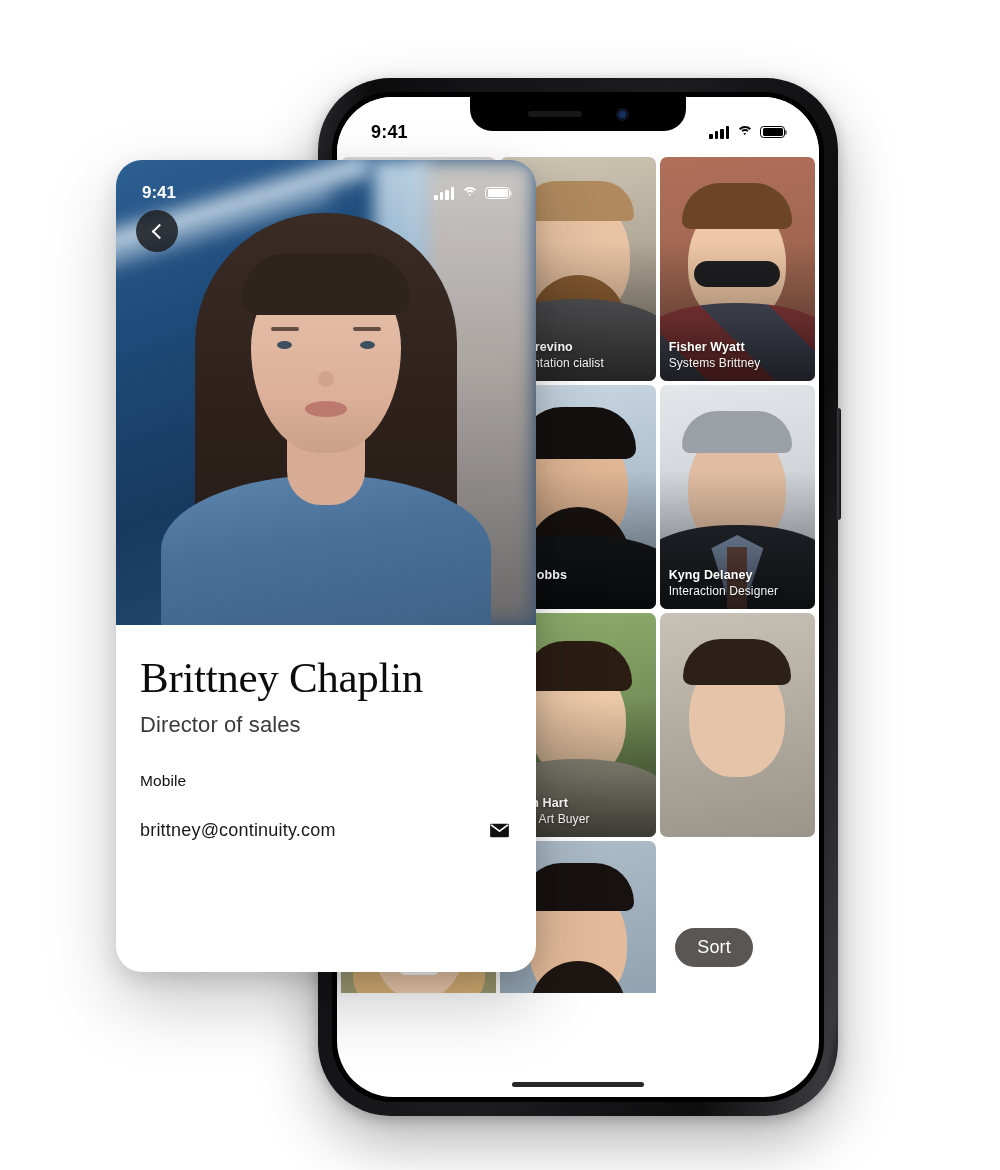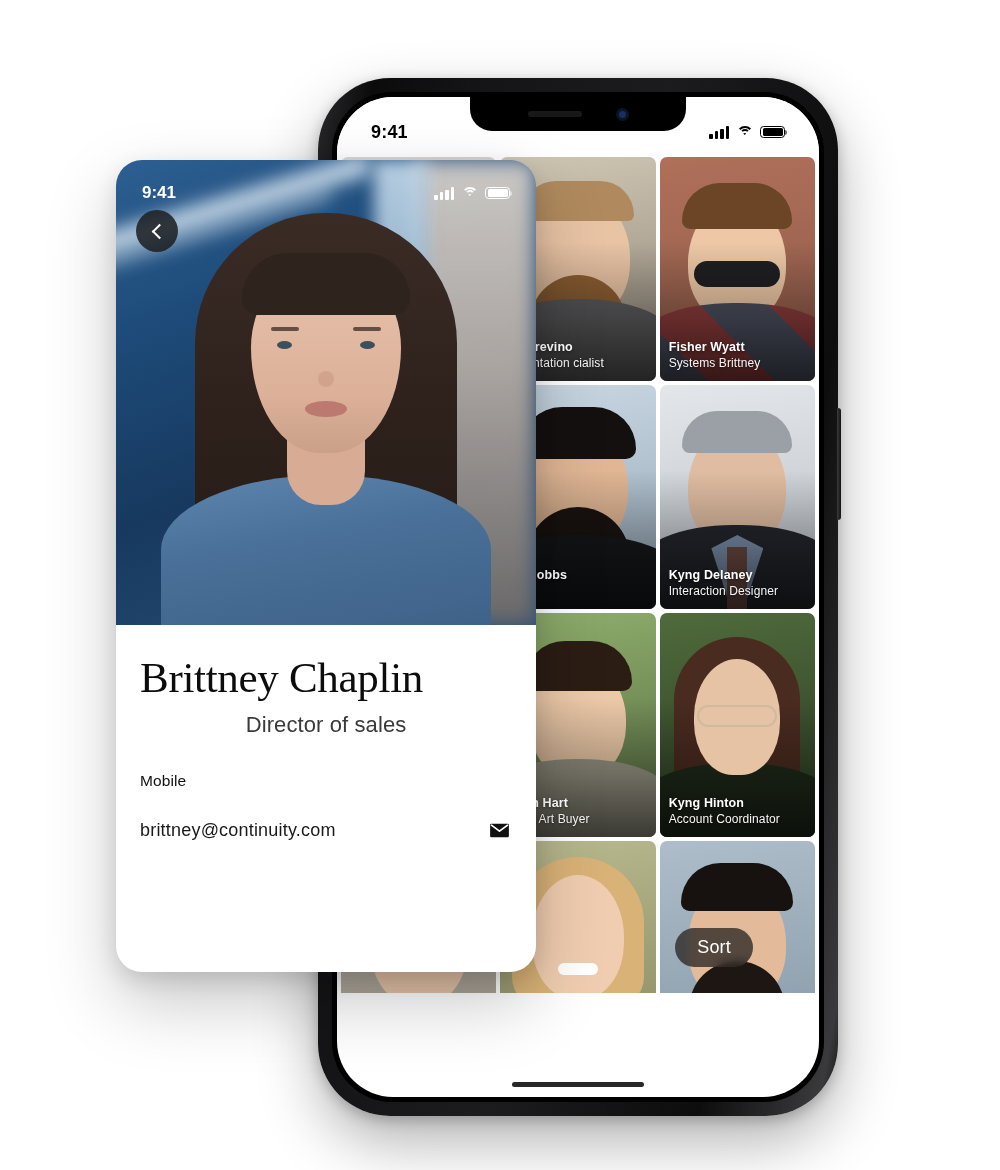--- a/index.html
+++ b/index.html
@@ -175,21 +175,21 @@
   .card-status {
     position:absolute; top:0; left:0; right:0; height:52px; z-index:6; color:#fff;
     display:flex; align-items:center; justify-content:space-between; padding: 14px 26px 0 26px;
   }
   .card-status .clock { font-size:17px; font-weight:700; }
 
   
   .card-body { padding: 30px 24px 0 24px; }
   .p-name { font-family: "Liberation Serif", serif; font-size: 43px; font-weight: 400;
             letter-spacing: -.3px; color:#0c0c0c; line-height:1.05; }
-  .p-role { font-size: 22px; color:#3a3a3a; margin-top: 12px; letter-spacing:.1px;text-align:center; }
+  .p-role { font-size: 22px; color:#3a3a3a; margin-top: 12px; letter-spacing:.1px; }
 
   .field { margin-top: 34px; }
   .field .lab { font-size: 15.5px; font-weight: 400; color:#101010; letter-spacing:.1px; }
   .field .row { display:flex; align-items:center; justify-content:space-between; margin-top: 11px; }
   .field .val { font-size: 18px; color:#1a1a1a; letter-spacing:.2px; }
   .acts { display:flex; align-items:center; gap: 28px; }
   .acts svg { display:block; }
 
   .email-field { margin-top: 28px; }
 </style>
@@ -320,34 +320,20 @@
               <div class="hair" style="top:28px;width:108px;height:50px;background:#2b1d14;border-radius:54px 54px 12px 12px"></div>
               <div class="torso" style="width:186px;height:78px;background:#9a9786"></div>
             </div>
             <div class="scrim"></div>
             <div class="meta">
               <div class="nm">leigh Hart</div>
               <div class="rl">stant Art Buyer</div>
             </div>
           </div>
 
-          <div class="tile" style="background:linear-gradient(170deg,#4f6b3c,#2b3a22)">
-            <div class="face">
-              <div class="head" style="top:46px;width:92px;height:120px;background:#e7c3a6"></div>
-              <div class="hair" style="top:24px;width:126px;height:182px;background:#4a2b20;border-radius:64px 64px 30px 30px"></div>
-              <div class="head" style="top:46px;width:86px;height:116px;background:#e7c3a6;z-index:2"></div>
-              <div style="position:absolute;left:50%;transform:translateX(-50%);top:92px;width:80px;height:22px;border:2px solid #cbb89c;border-radius:11px;z-index:3;opacity:.8"></div>
-              <div class="torso" style="width:190px;height:74px;background:#1f2a1a"></div>
-            </div>
-            <div class="scrim"></div>
-            <div class="meta">
-              <div class="nm">Kyng Hinton</div>
-              <div class="rl">Account Coordinator</div>
-            </div>
-          </div>
 
           <div class="tile" style="background:linear-gradient(170deg,#c8c2b6,#9b9488)">
             <div class="face">
               <div class="head" style="top:44px;width:96px;height:120px;background:#e6c4a9"></div>
               <div class="hair" style="top:26px;width:108px;height:46px;background:#2c2018;border-radius:54px 54px 12px 12px"></div>
             </div>
           </div>
 
           <div class="tile" style="background:linear-gradient(170deg,#b9b98f,#8a8a62)">
             <div class="face">

